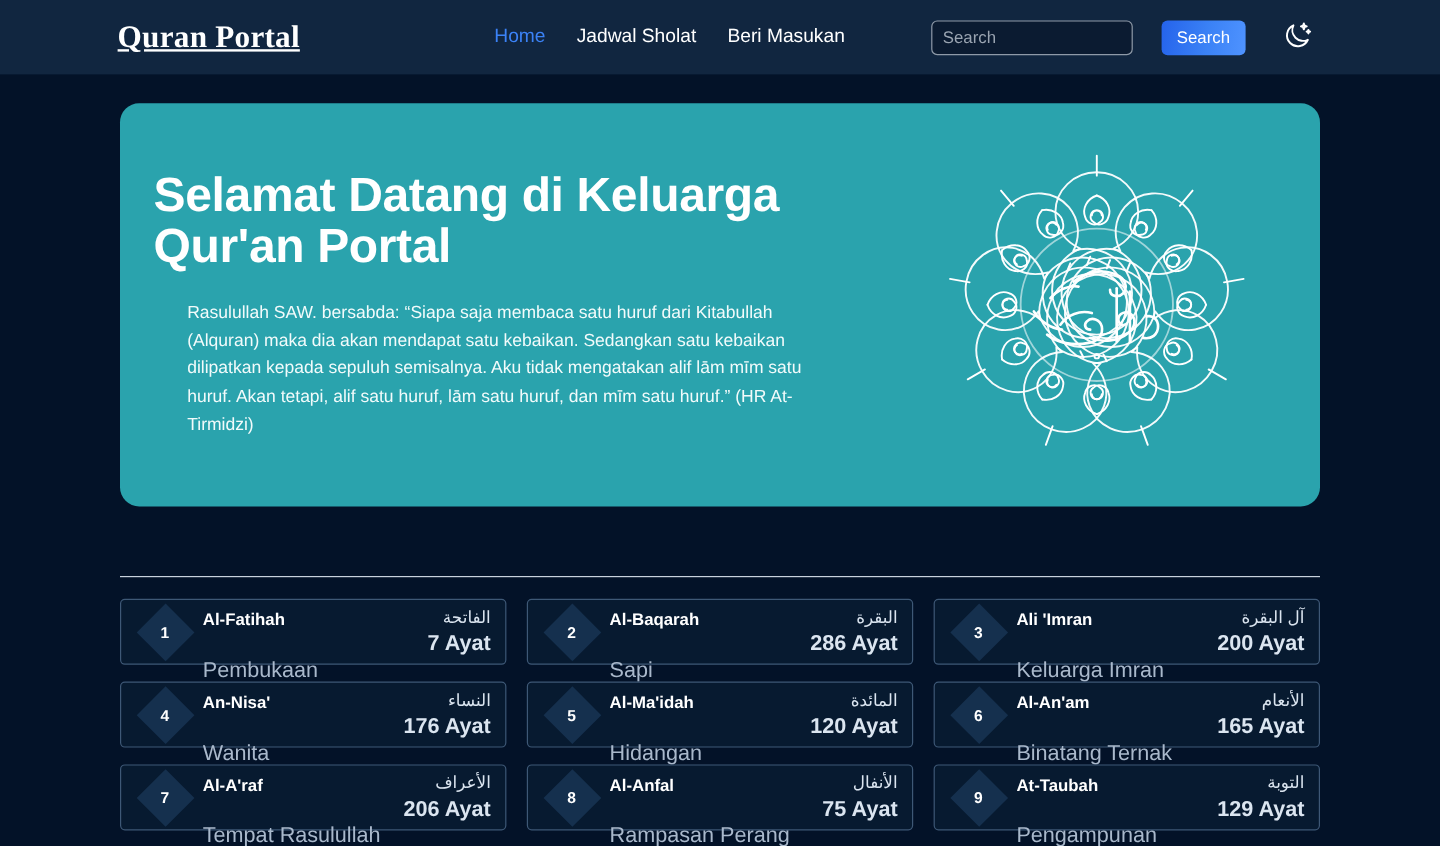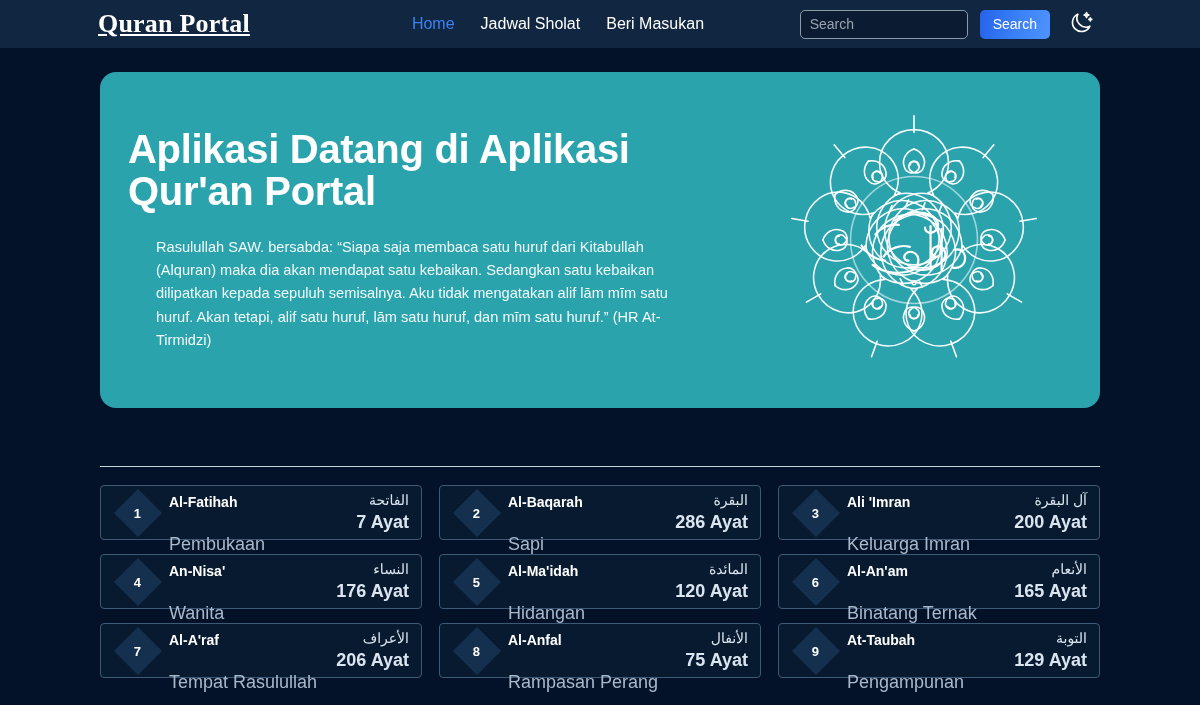--- a/index.html
+++ b/index.html
@@ -12,21 +12,21 @@
 
   body {
     background: #031228;
     font-family: "Liberation Sans", sans-serif;
     color: #e8edf4;
     -webkit-font-smoothing: antialiased;
   }
 
   
   .navbar {
-    height: 48px;
+    height: 62px;
     background: #112640;
     display: flex;
     align-items: center;
     padding: 0 20px 0 0;
     position: relative;
   }
 
   .brand {
     font-family: "Liberation Serif", serif;
     font-weight: 700;
@@ -49,21 +49,21 @@
     color: #ffffff;
     text-decoration: none;
     white-space: nowrap;
     line-height: 1;
   }
   .nav-link.active { color: #3b82f6; }
 
   .nav-right {
     display: flex;
     align-items: center;
-    gap: 12px;
+    gap: 24px;
     margin-left: auto;
     margin-right: 82px;
   }
 
   .search-input {
     width: 168px;
     height: 29px;
     background: #0b1b31;
     border: 1px solid #8f9aa8;
     border-radius: 5px;
@@ -266,21 +266,21 @@
         </svg>
       </span>
     </button>
   </div>
 </div>
 
 <div class="page">
 
   <section class="hero">
     <div class="hero-text">
-      <h1 class="hero-title">Aplikasi Datang di Aplikasi Qur'an Portal</h1>
+      <h1 class="hero-title">Selamat Datang di Keluarga Qur'an Portal</h1>
       <p class="hero-desc">Rasulullah SAW. bersabda: “Siapa saja membaca satu huruf dari Kitabullah (Alquran) maka dia akan mendapat satu kebaikan. Sedangkan satu kebaikan dilipatkan kepada sepuluh semisalnya. Aku tidak mengatakan alif lām mīm satu huruf. Akan tetapi, alif satu huruf, lām satu huruf, dan mīm satu huruf.” (HR At-Tirmidzi)</p>
     </div>
 
     <div class="hero-art">
       <svg viewBox="0 0 200 200" fill="none" stroke="#ffffff" stroke-width="1.15" stroke-linecap="round" stroke-linejoin="round">
         <g>
 
           <g id="petals">
             <path d="M100 10 v12"></path>
             <path d="M100 20 c-14 0 -25 11 -25 24 0 10 6 18 15 22 -10 4 -17 14 -17 25 0 15 12 27 27 27 15 0 27-12 27-27 0-11-7-21-17-25 9-4 15-12 15-22 0-13-11-24-25-24z" opacity="0.95"></path>

